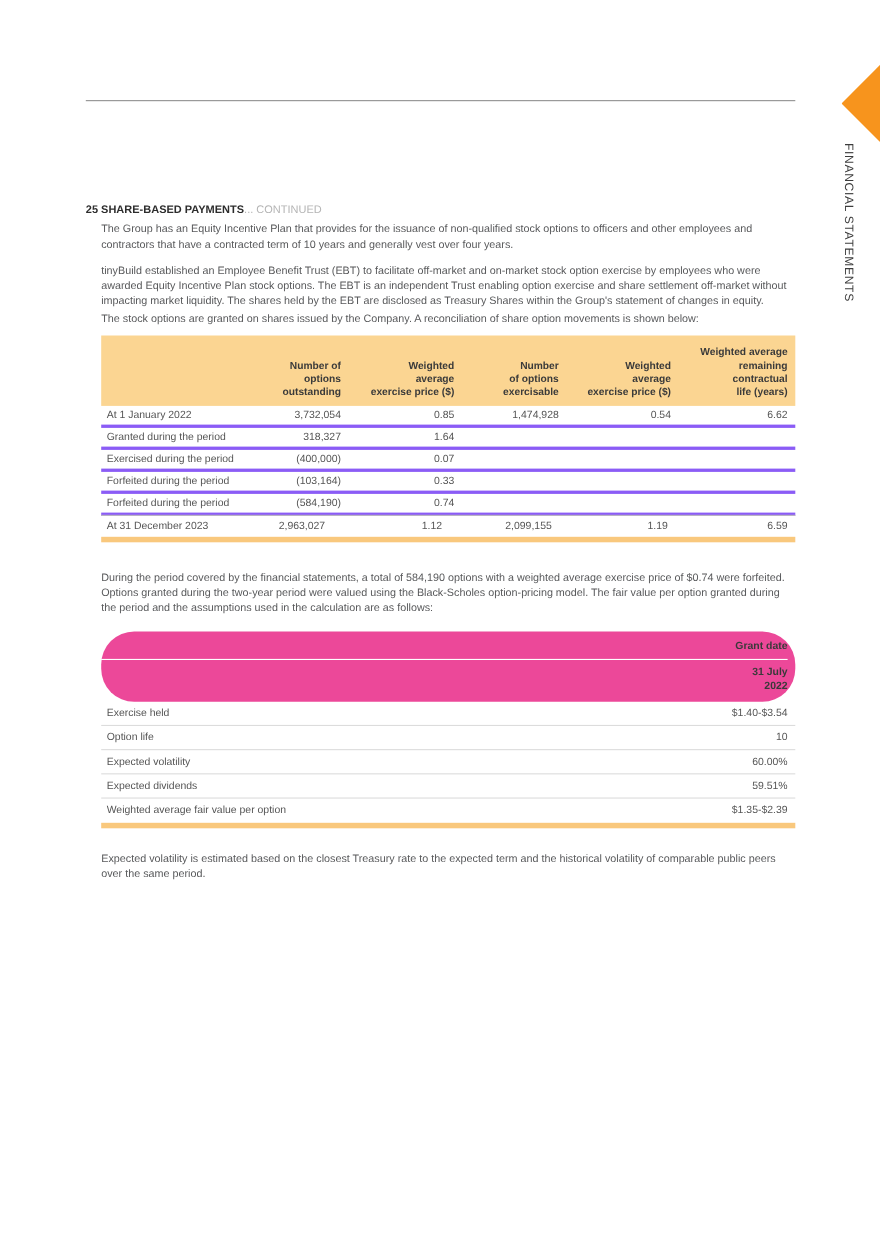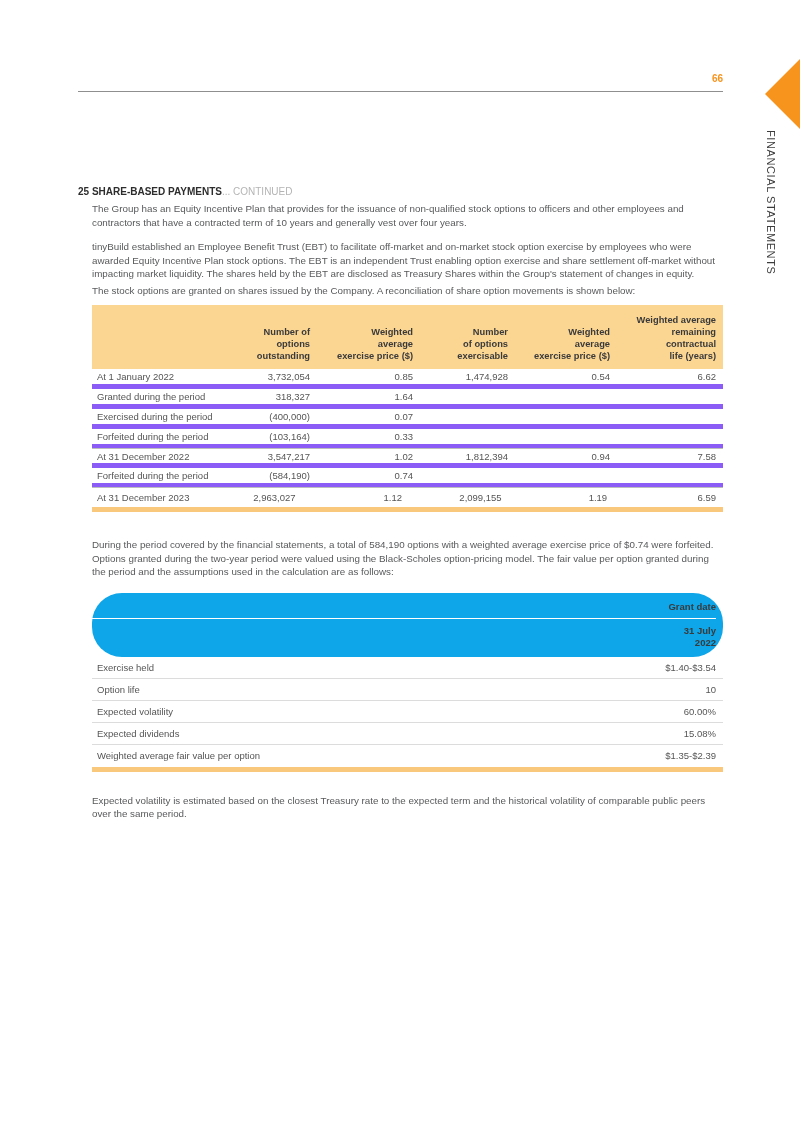--- a/index.html
+++ b/index.html
@@ -42,45 +42,44 @@
   .t1-head .hc {
     font-weight:bold; color:#3a3a3a; font-size:9.3px; line-height:1.3;
     white-space:pre-line; text-align:right;
   }
   .col-label { width:130px; padding-left:5px; text-align:left; }
   .c { text-align:right; }
   .c1 { width:88px; } .c2 { width:103px; } .c3 { width:95px; }
   .c4 { width:102px; } .c5 { width:106px; }
   .t1-row {
     display:flex; align-items:center; height:20px;
-    border-bottom:5px solid #8b5cf6; padding-right:7px; color:#555;
+    border-bottom:3px solid #8b5cf6; padding-right:7px; color:#555;
   }
   .t1-row.em { border-top:1px solid #bdbdbd; margin-top:-1px; }
   .t1-row.last { border-bottom:none;gap:20px; }
   .band { height:5px; background:#f9c87d; }
   
   .t2 { width:631px; font-size:9.5px; }
   .t2-head {
-    background:#0ea5e9; text-align:right; padding:8px 7px 7px 0;
+    background:#ec4899; text-align:right; padding:8px 7px 7px 0;
     font-weight:bold; color:#3a3a3a;border-radius:30px;
   }
   .t2-head .grant { padding-bottom:6px; border-bottom:1px solid #ffffff; }
   .t2-head .sub { margin-top:6px; line-height:1.3; white-space:pre-line; }
   .t2-row {
     display:flex; justify-content:space-between; align-items:center;
     height:22px; border-bottom:1px solid #dcdcdc; padding:0 7px 0 5px; color:#555;
   }
   .t2-row.last { border-bottom:none; }
 </style>
 </head>
 <body>
 
 <div class="page">
 
-  <div class="page-num">66</div>
   <div class="top-rule"></div>
   <div class="corner-arrow"></div>
   <div class="side-label">FINANCIAL STATEMENTS</div>
 
   <div class="content">
 
     <div class="note-heading">
       <span class="title">25 SHARE-BASED PAYMENTS</span><span class="cont">... CONTINUED</span>
     </div>
 
@@ -138,28 +137,20 @@
 
       <div class="t1-row">
         <div class="col-label">Forfeited during the period</div>
         <div class="c c1">(103,164)</div>
         <div class="c c2">0.33</div>
         <div class="c c3"></div>
         <div class="c c4"></div>
         <div class="c c5"></div>
       </div>
 
-      <div class="t1-row em">
-        <div class="col-label">At 31 December 2022</div>
-        <div class="c c1">3,547,217</div>
-        <div class="c c2">1.02</div>
-        <div class="c c3">1,812,394</div>
-        <div class="c c4">0.94</div>
-        <div class="c c5">7.58</div>
-      </div>
 
       <div class="t1-row">
         <div class="col-label">Forfeited during the period</div>
         <div class="c c1">(584,190)</div>
         <div class="c c2">0.74</div>
         <div class="c c3"></div>
         <div class="c c4"></div>
         <div class="c c5"></div>
       </div>
 
@@ -191,21 +182,21 @@
       <div class="t2-row">
         <div>Option life</div>
         <div>10</div>
       </div>
       <div class="t2-row">
         <div>Expected volatility</div>
         <div>60.00%</div>
       </div>
       <div class="t2-row">
         <div>Expected dividends</div>
-        <div>15.08%</div>
+        <div>59.51%</div>
       </div>
       <div class="t2-row last">
         <div>Weighted average fair value per option</div>
         <div>$1.35-$2.39</div>
       </div>
 
       <div class="band"></div>
     </div>
 
     <p class="body indent mt-close">Expected volatility is estimated based on the closest Treasury rate to the expected term and the historical volatility of comparable public peers over the same period.</p>

